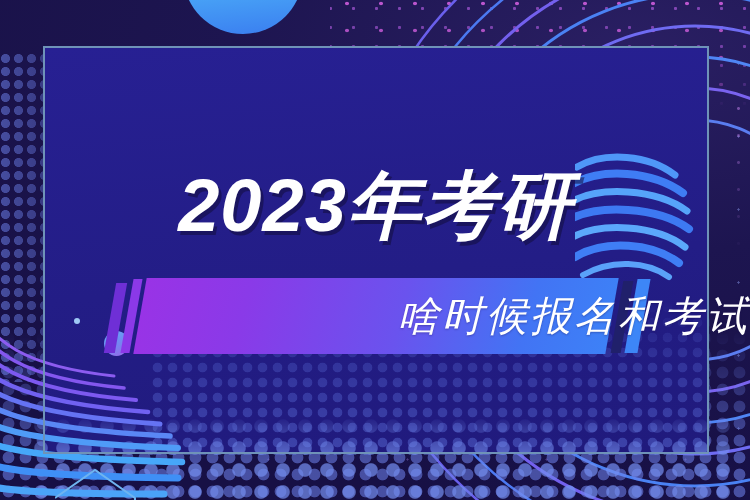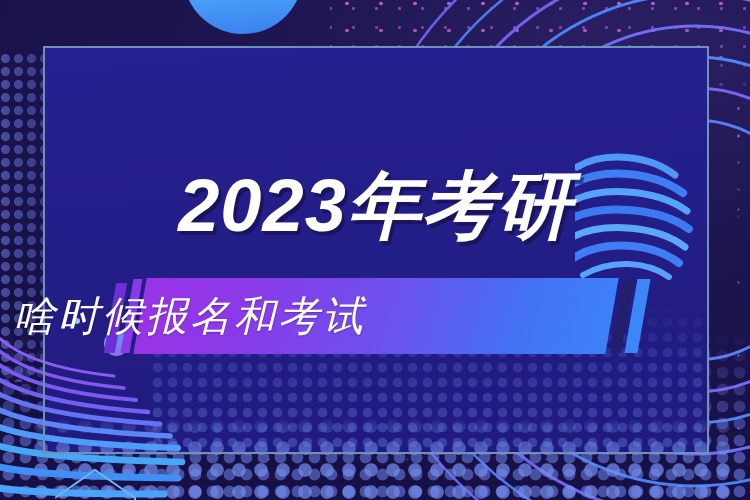--- a/index.html
+++ b/index.html
@@ -174,21 +174,21 @@
     background:#20206b;
     transform:skewX(-10deg);
   }
   .bar-right-blue {
     position:absolute; left:631px; top:2px; width:13px; height:74px;
     background:#3d86f7;
     transform:skewX(-10deg);
   }
   .banner-text-wrap {
     position:absolute; left:0; top:0; width:750px; height:78px;
-    display:flex; align-items:center; justify-content:flex-start;
+    display:flex; align-items:center; justify-content:flex-end;
     padding-left:14px;
   }
   .banner-text {
     font-family:"Liberation Sans","DejaVu Sans",sans-serif;
     font-size:41px;
     font-style:italic;
     font-weight:500;
     color:#ffffff;
     letter-spacing:3px;
     white-space:nowrap;

